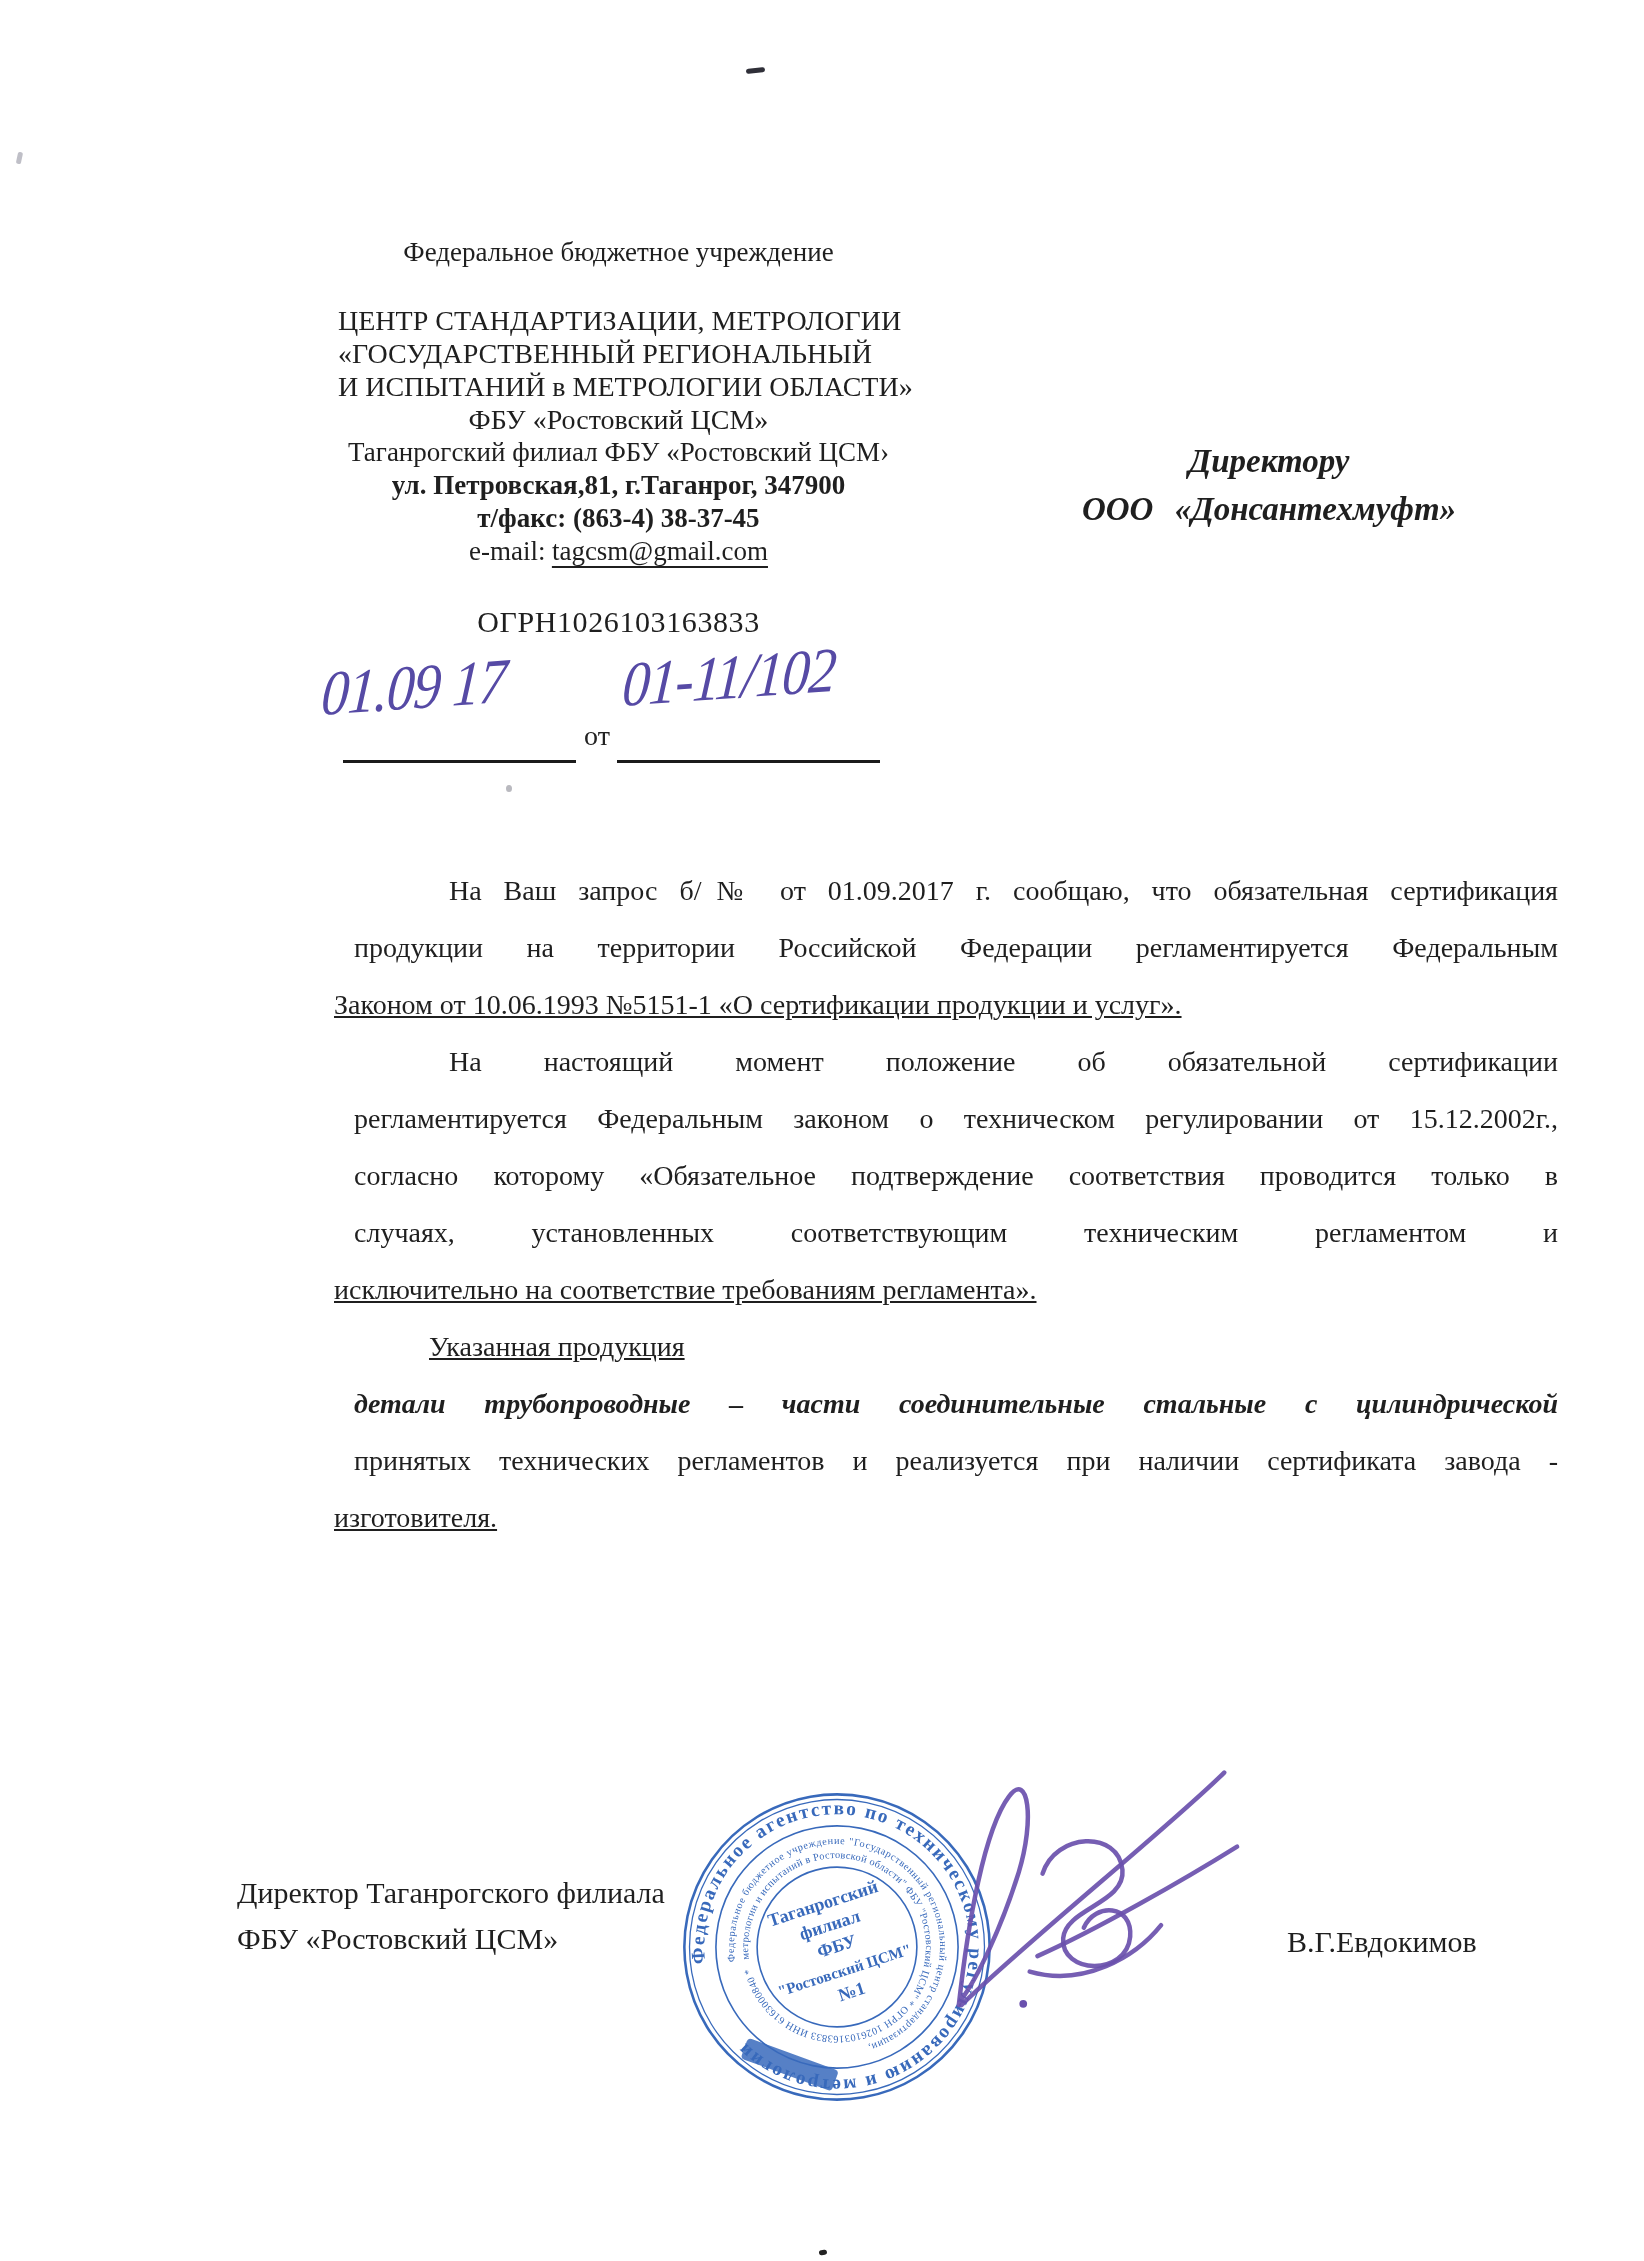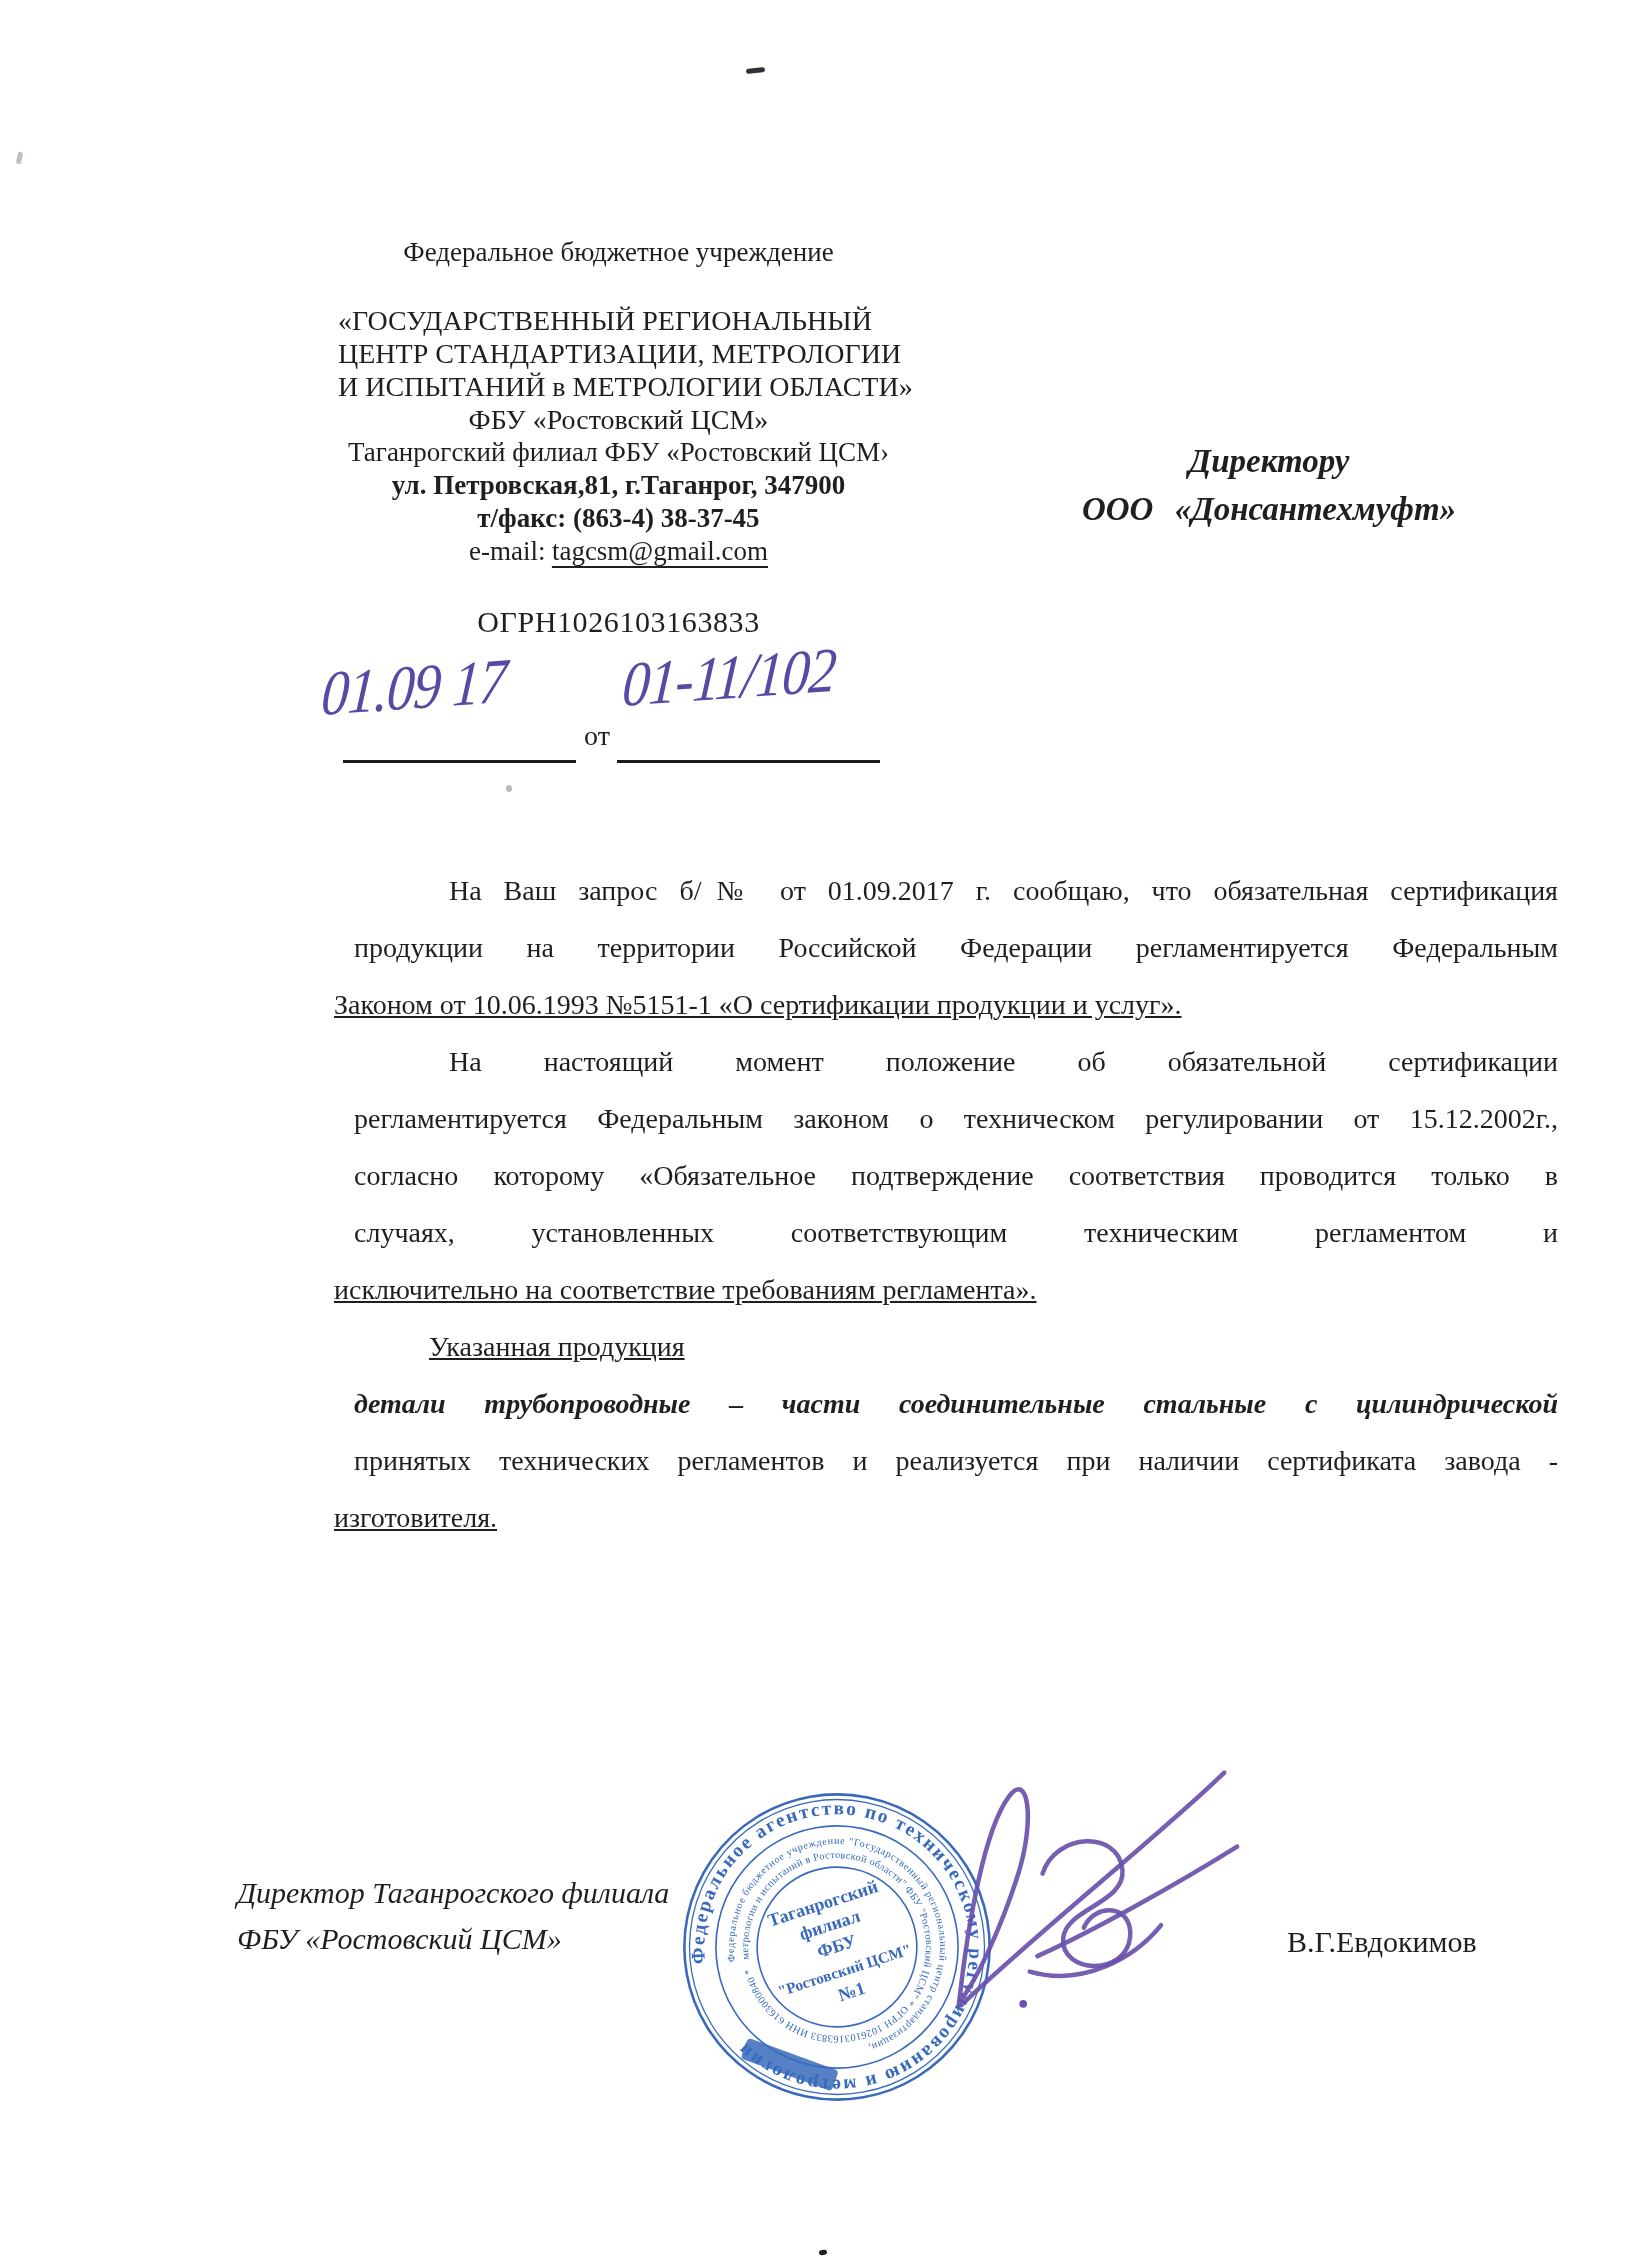--- a/index.html
+++ b/index.html
@@ -45,21 +45,21 @@
   .u1{left:343px; top:760px; width:233px;}
   .u2{left:617px; top:760px; width:263px;}
   
   .body-text{position:absolute; left:334px; top:862px; width:1224px; font-size:28px;}
   .bline{line-height:57px; height:57px; text-align:justify; white-space:normal;}
   .bline.just{text-align-last:justify;margin-left:20px;}
   .bline.left{text-align-last:auto;text-decoration:underline;}
   .bline.indent{text-indent:95px;}
   .bi{font-weight:bold; font-style:italic;}
   
-  .closing{position:absolute; left:237px; top:1870px; font-size:30px; line-height:46px;font-style:italic;}
+  .closing{position:absolute; left:237px; top:1870px; font-size:30px; line-height:46px;}
   .signer-name{position:absolute; left:1287px; top:1925px; font-size:30px;}
   
   .stamp{position:absolute; left:676px; top:1786px; opacity:.95;}
   .stamp-line{fill:none; stroke:var(--stamp);}
   .stamp-text{fill:var(--stamp);}
   .stamp-bar{fill:var(--stamp); opacity:.85;}
   .signature-svg{position:absolute; left:902px; top:1750px;}
   .sig-path{fill:none; stroke:var(--signature); stroke-width:7; stroke-linecap:round; opacity:.92;}
   .sig-dot{fill:var(--signature);}
 </style>
@@ -68,22 +68,22 @@
 
 <div class="page">
 
   <div class="artifact a-dash"></div>
   <div class="artifact a-tick"></div>
   <div class="artifact a-dot"></div>
   <div class="artifact a-speck"></div>
 
   <header class="letterhead">
     <div class="lh-line lh-center lh-orgtype">Федеральное бюджетное учреждение</div>
+    <div class="lh-line lh-left">ЦЕНТР СТАНДАРТИЗАЦИИ, МЕТРОЛОГИИ</div>
     <div class="lh-line lh-left">«ГОСУДАРСТВЕННЫЙ РЕГИОНАЛЬНЫЙ</div>
-    <div class="lh-line lh-left">ЦЕНТР СТАНДАРТИЗАЦИИ, МЕТРОЛОГИИ</div>
     <div class="lh-line lh-left">И ИСПЫТАНИЙ в МЕТРОЛОГИИ ОБЛАСТИ»</div>
     <div class="lh-line lh-center">ФБУ «Ростовский ЦСМ»</div>
     <div class="lh-line lh-center lh-branch">Таганрогский филиал ФБУ «Ростовский ЦСМ›</div>
     <div class="lh-line lh-center lh-bold">ул. Петровская,81, г.Таганрог, 347900</div>
     <div class="lh-line lh-center lh-bold">т/факс: (863-4) 38-37-45</div>
     <div class="lh-line lh-center lh-email">
       <span class="email-label">e-mail:</span><span class="email">tagcsm@gmail.com</span>
     </div>
     <div class="lh-line lh-center lh-ogrn">ОГРН1026103163833</div>
   </header>

